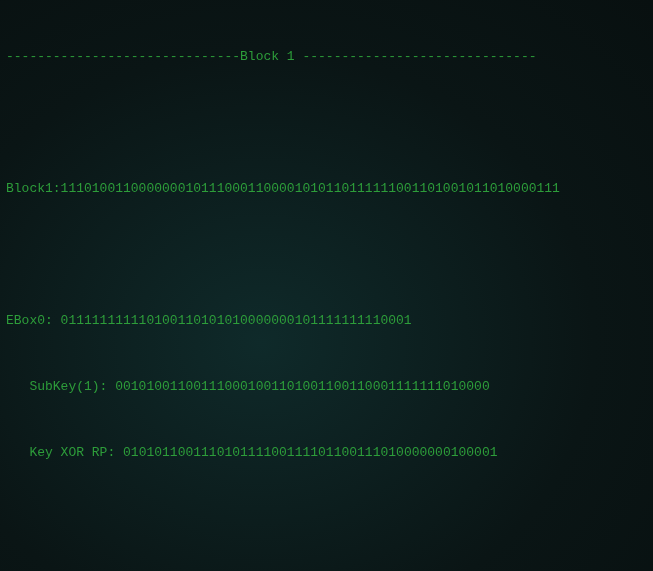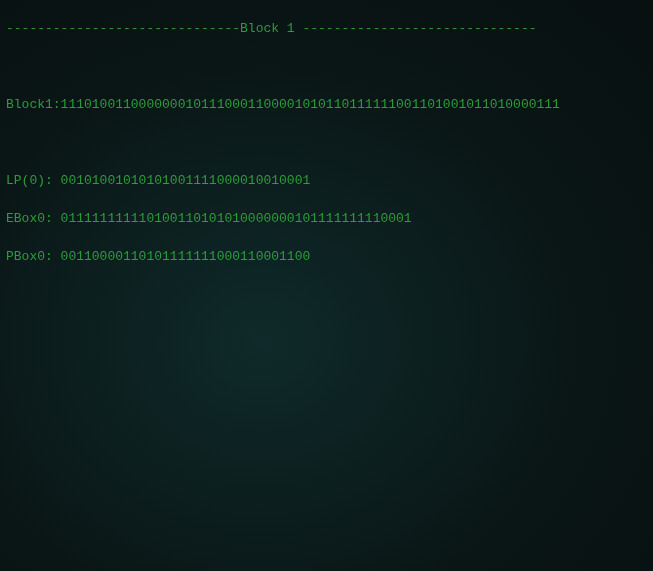--- a/index.html
+++ b/index.html
@@ -14,33 +14,34 @@
     font-size: 13px;
     line-height: 19px;
     overflow: hidden;
   }
   .terminal {
     padding: 0 6px 6px 6px;
     white-space: pre;
   }
   .line {
     white-space: pre;
+    margin-top: 28px;
   }
 </style>
 </head>
 <body>
 
 <div class="terminal">
 <div class="line"><span>------------------------------</span><span>Block 1</span><span> ------------------------------</span></div>
 <div class="line"> </div>
 <div class="line"><span>Block1:</span><span>1110100110000000101110001100001010110111111001101001011010000111</span></div>
 <div class="line"> </div>
-<div class="line"><span>LP(0): </span><span>00101001010101001111000010010001</span></div>
 <div class="line"><span>EBox0: </span><span>011111111110100110101010000000101111111110001</span></div>
-<div class="line"><span>PBox0: </span><span>00110000110101111111000110001100</span></div>
+<div class="line"><span>   SubKey(1): </span><span>001010011001110001001101001100110001111111010000</span></div>
+<div class="line"><span>   Key XOR RP: </span><span>010101100111010111100111101100111010000000100001</span></div>
 <div class="line"> </div>
 <div class="line"> </div>
 
 
 
 
 
 
 
 

